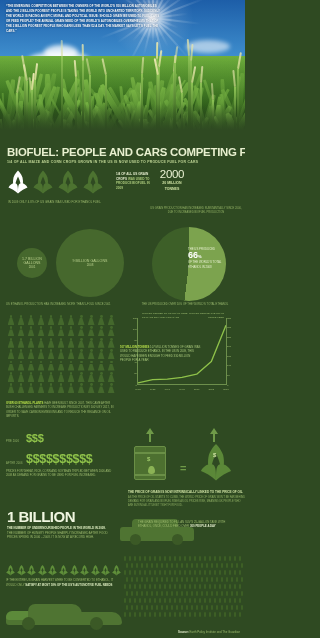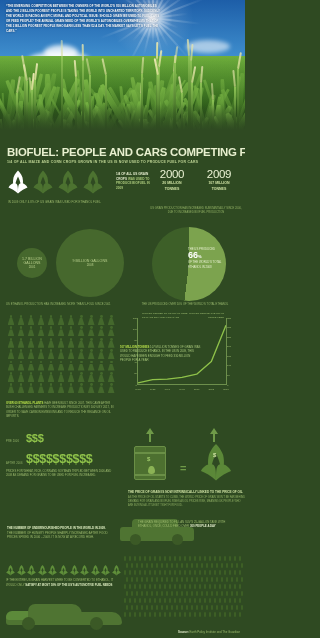--- a/index.html
+++ b/index.html
@@ -605,25 +605,20 @@
        <span>GALLONS</span></div>
       <div class="g-yr">2008</div>
     </div>
   </div>
 
   <div class="yr-block" style="left:150px; top:168px; width:44px;">
     <div class="yr-num">2000</div>
     <div class="yr-lab">20 MILLION</div>
     <div class="yr-lab">TONNES</div>
   </div>
-  <div class="yr-block" style="left:196px; top:168px; width:46px;">
-    <div class="yr-num">2009</div>
-    <div class="yr-lab">107 MILLION</div>
-    <div class="yr-lab">TONNES</div>
-  </div>
   <div class="yr-cap">US GRAIN PRODUCTION HAS INCREASED SUBSTANTIALLY SINCE 2000, DUE TO INCREASED BIOFUEL PRODUCTION</div>
 
   <div class="pie" style="background: conic-gradient(rgb(124, 163, 78) 0%, rgb(124, 163, 78) 52%, rgb(61, 95, 40) 52%, rgb(61, 95, 40) 100%);">
     
   </div>
   <div class="pie-lbl" style="position:absolute; left:188px; top:247px; width:34px;">
     <span>THE US PRODUCED</span>
     <span class="pie-pct"><span>66</span><small>%</small></span>
     <span>OF THE WORLD’S TOTAL ETHANOL IN 2008</span>
   </div>
@@ -1020,20 +1015,21 @@
     <div class="arrow-stem" style="left:84.7px; top:6px;"></div>
     <div id="eqcorn" style="position:absolute;left:68px;top:16px;width:40px;height:38px;"><svg viewBox="0 0 40 48" width="100%" height="100%">
           <path d="M20 47 C20 34 20 22 20 12 C16 20 13 30 13 40 C10 32 9 22 11 14 C14 6 18 2 20 0 C22 2 26 6 29 14 C31 22 30 32 27 40 C27 30 24 20 20 12 Z" fill="#5b8838"></path>
           <path d="M20 46 C14 40 6 36 1 34 C4 28 10 24 16 26 C20 28 20 36 20 46 Z" fill="#5b8838"></path>
           <path d="M20 46 C26 40 34 36 39 34 C36 28 30 24 24 26 C20 28 20 36 20 46 Z" fill="#5b8838"></path>
         </svg><div style="position: absolute; left: 17px; top: 8px; font-size: 6px; color: rgb(207, 226, 164); font-weight: bold;">$</div></div>
     <div class="eq-cap">THE PRICE OF GRAIN IS NOW INTRINSICALLY LINKED TO THE PRICE OF OIL</div>
     <div class="eq-cap2">AS THE PRICE OF OIL STARTS TO CLIMB, THE WORLD PRICE OF GRAIN WON’T BE FAR BEHIND. DEMAND FOR GRAIN AND BIOFUEL RISES AS OIL PRICES RISE, MEANING UK PEOPLE WHO ARE BUYING A LITTLE BIT TIGHT FOR FOOD.</div>
   </div>
 
+  <div class="billion">1 BILLION</div>
   <div class="billion-cap">
     <b>THE NUMBER OF UNDERNOURISHED PEOPLE IN THE WORLD IN 2009.</b>
     <span>THE NUMBER OF HUNGRY PEOPLE SHARPLY INCREASED AFTER FOOD PRICES SPIKED IN 2006 – 2008. IT IS NOW AT A RECORD HIGH.</span>
   </div>
 
   <div class="suv">
     <div class="suv-body"></div>
     <div class="suv-cab"></div>
     <div class="suv-wheel" style="left:10px;"></div>
     <div class="suv-wheel" style="left:52px;"></div>

